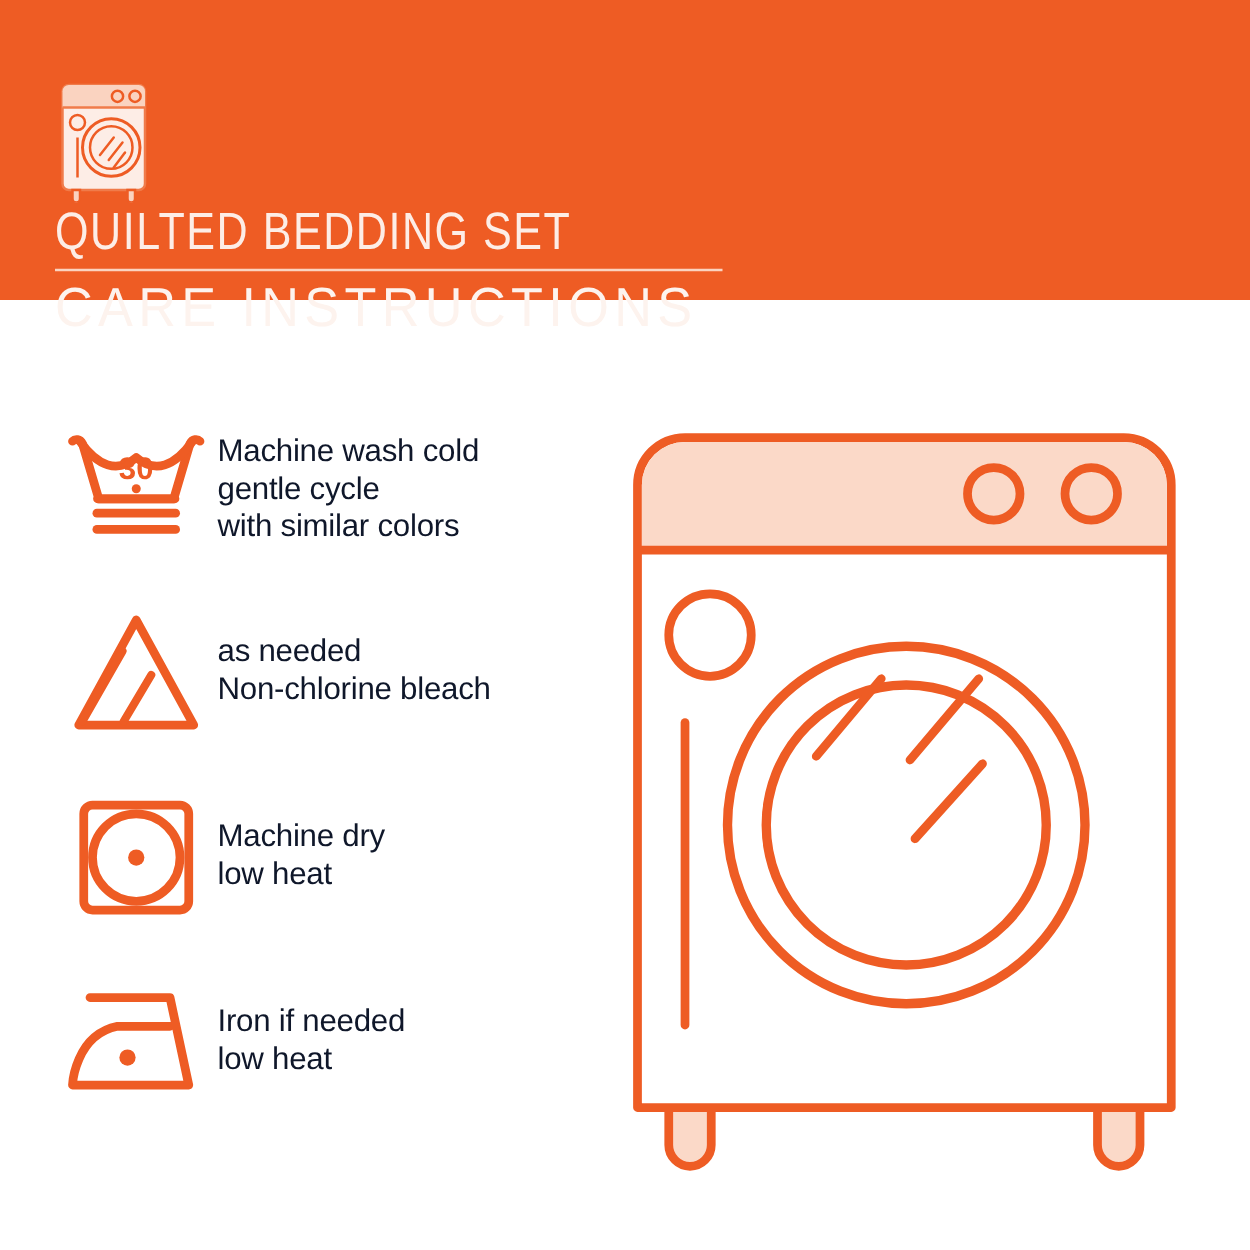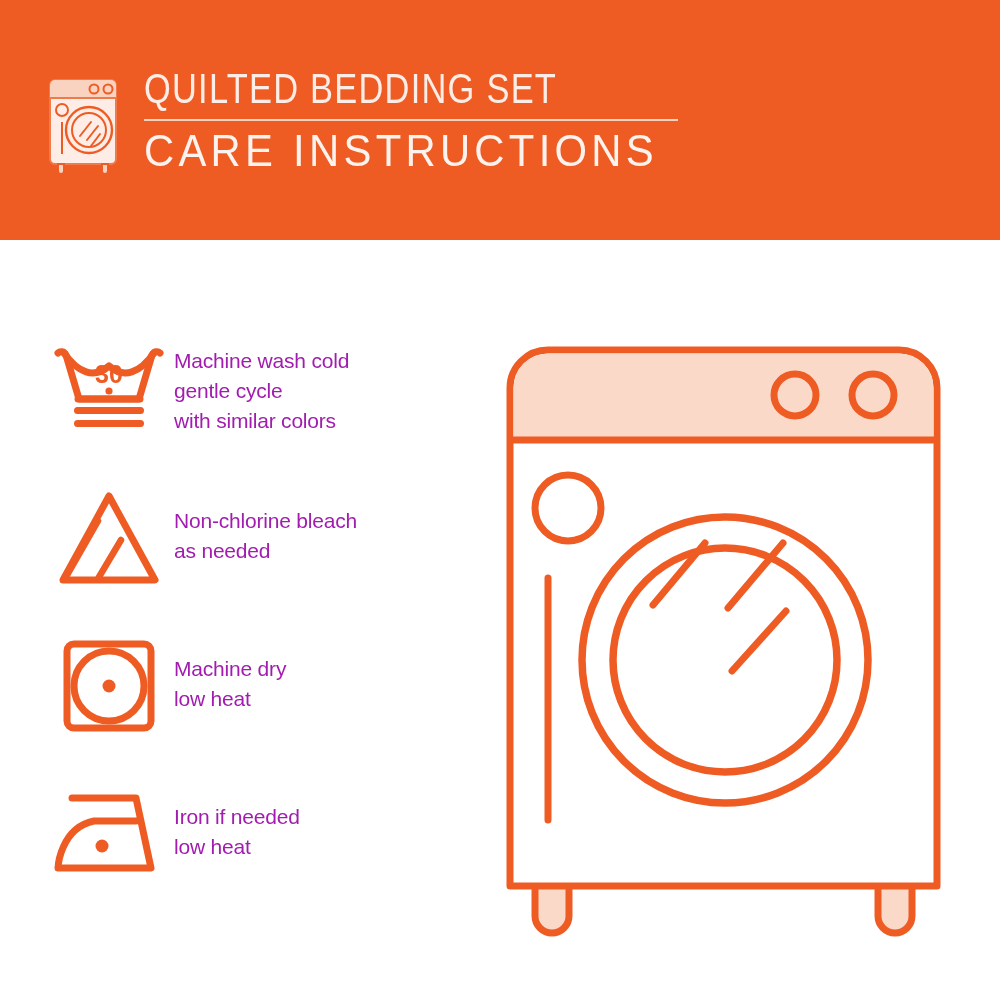--- a/index.html
+++ b/index.html
@@ -20,23 +20,24 @@
     position: absolute;
     left: 0;
     top: 0;
     width: 1000px;
     height: 240px;
     background: #EE5C24;
   }
   #header-inner {
     position: absolute;
     left: 44px;
-    top: 66px;
-    display: flex;
-    align-items: center;
+    top: 56px;
+    display: flex;
+    align-items: flex-start;
+    flex-direction: column;
   }
   #header-logo {
     width: 84px;
     height: 102px;
     flex: 0 0 auto;
     margin-right: 16px;
     margin-top: 4px;
   }
   #header-titles {
     display: flex;
@@ -86,22 +87,22 @@
   .care-symbol {
     flex: 0 0 auto;
     width: 130px;
     display: flex;
     justify-content: center;
     align-items: center;
     height: 120px;
   }
   .care-text {
     flex: 1 1 auto;
-    color: #a21caf;
-    font-size: 21px;
+    color: #0f172a;
+    font-size: 25px;
     line-height: 30px;
     font-weight: 400;
     padding-top: 16px;
     letter-spacing: -0.2px;
   }
   .care-row-2 .care-text { padding-top: 28px; }
   .care-row-3 .care-text { padding-top: 28px; }
   .care-row-4 .care-text { padding-top: 28px; }
 
   
@@ -176,22 +177,22 @@
 
   <div class="care-row care-row-2">
     <div class="care-symbol">
       <svg width="112" height="100" viewBox="0 0 112 100" xmlns="http://www.w3.org/2000/svg">
         <path d="M56 8 L102 92 L10 92 Z" fill="none" stroke="#EE5C24" stroke-width="7" stroke-linejoin="round"></path>
         <line x1="45" y1="33" x2="13" y2="89" stroke="#EE5C24" stroke-width="6.5" stroke-linecap="round"></line>
         <line x1="68" y1="52" x2="46" y2="89" stroke="#EE5C24" stroke-width="6.5" stroke-linecap="round"></line>
       </svg>
     </div>
     <div class="care-text">
+      <div>as needed</div>
       <div>Non-chlorine bleach</div>
-      <div>as needed</div>
     </div>
   </div>
 
   <div class="care-row care-row-3">
     <div class="care-symbol">
       <svg width="100" height="100" viewBox="0 0 100 100" xmlns="http://www.w3.org/2000/svg">
         <rect x="8" y="8" width="84" height="84" rx="7" fill="none" stroke="#EE5C24" stroke-width="7"></rect>
         <circle cx="50" cy="50" r="35" fill="none" stroke="#EE5C24" stroke-width="7"></circle>
         <circle cx="50" cy="50" r="6.5" fill="#EE5C24"></circle>
       </svg>

